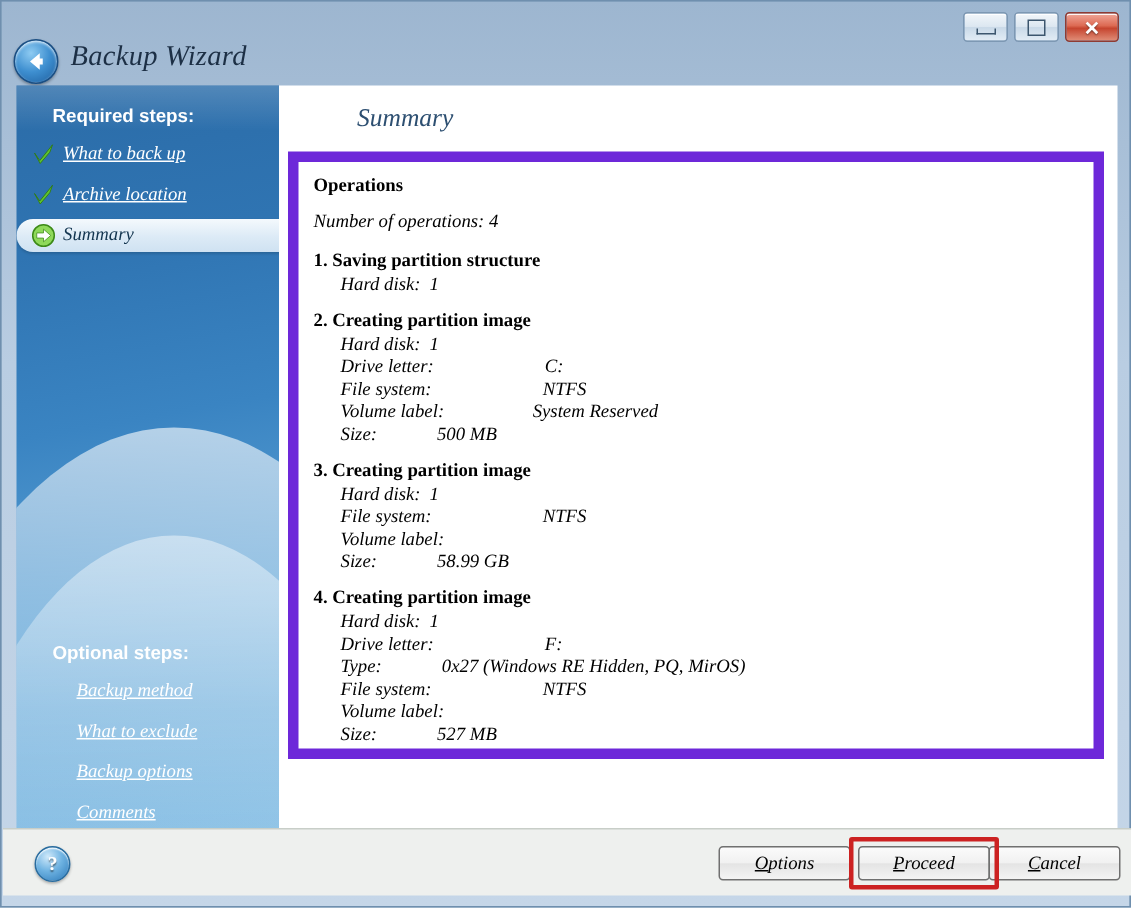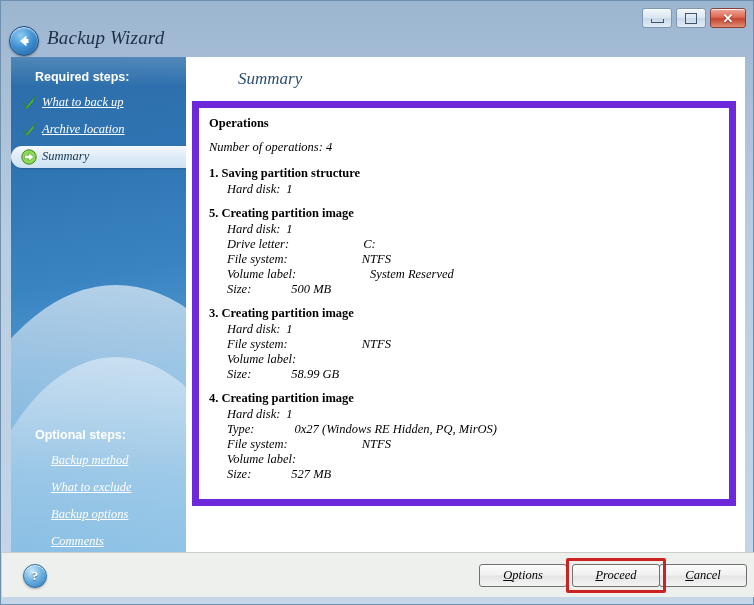--- a/index.html
+++ b/index.html
@@ -272,37 +272,38 @@
 
     <div id="ops-panel">
       <div id="ops-title">Operations</div>
       <div id="ops-count">Number of operations: 4</div>
       <div id="ops-list">
           <div class="op">
             <div class="op-title">1. Saving partition structure</div>
             <div class="op-row"><span class="k">Hard disk:</span><span class="v" style="margin-left: 6px;">1</span></div>
           </div>
           <div class="op">
-            <div class="op-title">5. Creating partition image</div>
+            <div class="op-title">2. Creating partition image</div>
             <div class="op-row"><span class="k">Hard disk:</span><span class="v" style="margin-left: 6px;">1</span></div>
             <div class="op-row"><span class="k">Drive letter:</span><span class="v" style="margin-left: 74px;">C:</span></div>
             <div class="op-row"><span class="k">File system:</span><span class="v" style="margin-left: 74px;">NTFS</span></div>
-            <div class="op-row"><span class="k">Volume label:</span><span class="v" style="margin-left: 74px;">System Reserved</span></div>
+            <div class="op-row"><span class="k">Volume label:</span><span class="v" style="margin-left: 59px;">System Reserved</span></div>
             <div class="op-row"><span class="k">Size:</span><span class="v" style="margin-left: 40px;">500 MB</span></div>
           </div>
           <div class="op">
             <div class="op-title">3. Creating partition image</div>
             <div class="op-row"><span class="k">Hard disk:</span><span class="v" style="margin-left: 6px;">1</span></div>
             <div class="op-row"><span class="k">File system:</span><span class="v" style="margin-left: 74px;">NTFS</span></div>
             <div class="op-row"><span class="k">Volume label:</span><span class="v" style="margin-left: 74px;"></span></div>
             <div class="op-row"><span class="k">Size:</span><span class="v" style="margin-left: 40px;">58.99 GB</span></div>
           </div>
           <div class="op">
             <div class="op-title">4. Creating partition image</div>
             <div class="op-row"><span class="k">Hard disk:</span><span class="v" style="margin-left: 6px;">1</span></div>
+            <div class="op-row"><span class="k">Drive letter:</span><span class="v" style="margin-left: 74px;">F:</span></div>
             <div class="op-row"><span class="k">Type:</span><span class="v" style="margin-left: 40px;">0x27 (Windows RE Hidden, PQ, MirOS)</span></div>
             <div class="op-row"><span class="k">File system:</span><span class="v" style="margin-left: 74px;">NTFS</span></div>
             <div class="op-row"><span class="k">Volume label:</span><span class="v" style="margin-left: 74px;"></span></div>
             <div class="op-row"><span class="k">Size:</span><span class="v" style="margin-left: 40px;">527 MB</span></div>
           </div>
         </div>
     </div>
   </div>
 
   <div id="footer">

